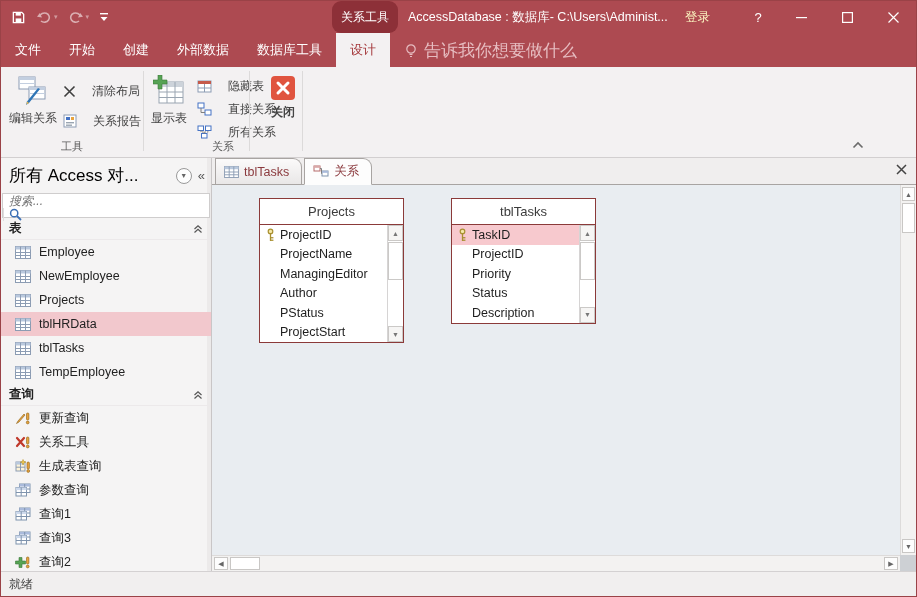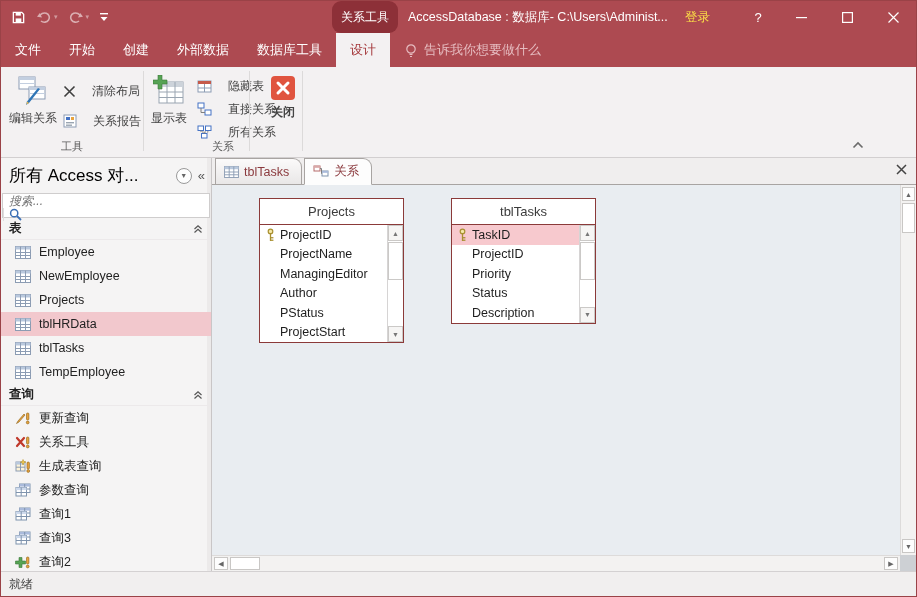--- a/index.html
+++ b/index.html
@@ -11,32 +11,32 @@
   .titlebar { position:absolute; left:0; top:0; right:0; height:32px; background:#ad4a51; }
   .qat { position:absolute; left:10px; top:0; height:32px; display:flex; align-items:center; gap:10px; }
   .qat .btn { display:flex; align-items:center; gap:2px; cursor:default; }
   .dim { opacity:.55; }
   .tinycaret { font-size:7px; color:#fff; opacity:.8; }
   .ctx-tab { position:absolute; left:331px; top:0; width:66px; height:32px; background:#8d3038;
              color:#fff; font-size:12px; display:flex; align-items:center; justify-content:center;border-radius:9px; }
   .win-title { position:absolute; left:407px; top:0; height:32px; display:flex; align-items:center;
                color:#fff; font-size:12.5px; }
   .signin { position:absolute; left:684px; top:0; height:32px; display:flex; align-items:center;
-            color:#fde047; font-size:12.5px; }
+            color:#fef9c3; font-size:12.5px; }
   .help-btn { position:absolute; left:742px; top:0; width:30px; height:32px; color:#fff; font-size:13px;
               display:flex; align-items:center; justify-content:center; }
   .win-controls { position:absolute; right:0; top:0; height:32px; display:flex; }
   .win-controls .wbtn { width:46px; height:32px; display:flex; align-items:center; justify-content:center; }
 
   
   .ribbon-tabs { position:absolute; left:0; top:32px; right:0; height:34px; background:#ad4a51;
                  display:flex; align-items:stretch; }
   .rtab { padding:0 14px; color:#fff; font-size:13px; display:flex; align-items:center; }
   .rtab.active { background:#f3f1f2; color:#a4373a; }
-  .tellme { display:flex; align-items:center; gap:6px; margin-left:14px; color:#e6bcc0; font-size:13px; }
+  .tellme { display:flex; align-items:center; gap:6px; margin-left:14px; color:#e6bcc0; font-size:17px; }
 
   
   .ribbon { position:absolute; left:0; top:66px; right:0; height:91px; background:#f3f1f2;
             border-bottom:1px solid #d2cfd0; }
   .rsep { position:absolute; top:4px; bottom:6px; width:1px; background:#dcdada; }
   .grp-label { position:absolute; bottom:3px; font-size:11px; color:#5a5a5a; text-align:center; }
   .bigbtn { position:absolute; top:3px; width:56px; height:78px; display:flex; flex-direction:column;
             align-items:center; justify-content:flex-start; gap:3px; padding-top:5px; font-size:12px; color:#444; text-align:center;}
   .smallbtn { position:absolute; height:22px; display:flex; align-items:center; gap:16px; font-size:12px; color:#444; }
   .chev-collapse { position:absolute; right:52px; bottom:4px; }

